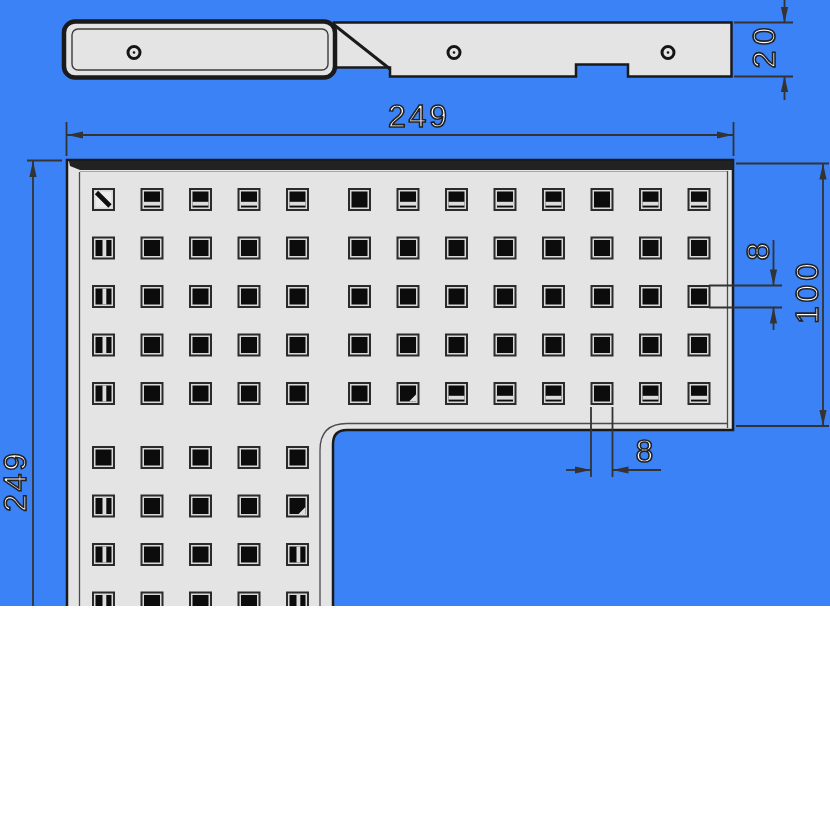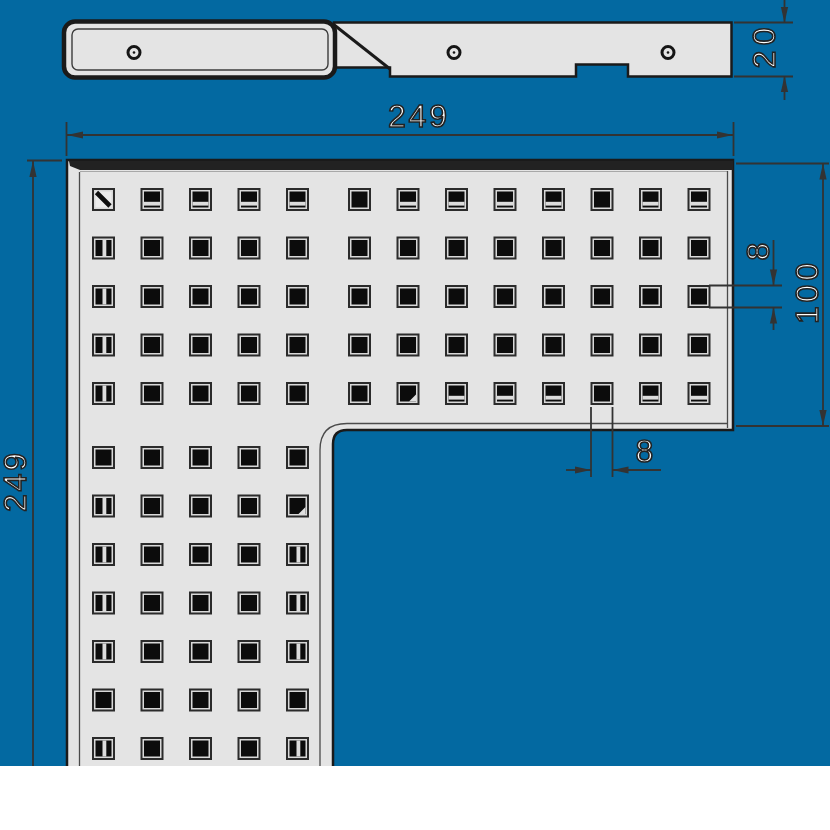--- a/index.html
+++ b/index.html
@@ -1,16 +1,16 @@
 <!DOCTYPE html>
 <html><head>
 <meta charset="utf-8">
 <style>
   html,body{margin:0;padding:0;background:#ffffff;}
-  .page{width:830px;height:766px;position:relative;background:#0369a1;overflow:hidden;}
+  .page{width:830px;height:606px;position:relative;background:#3b82f6;overflow:hidden;}
   svg{display:block;}
   .dim-text{
     font-family:"Liberation Sans","DejaVu Sans",sans-serif;
     font-size:32px;
     fill:#ffffff;
     stroke:#222222;
     stroke-width:1.6px;
     letter-spacing:-1px;
   }
 </style>

